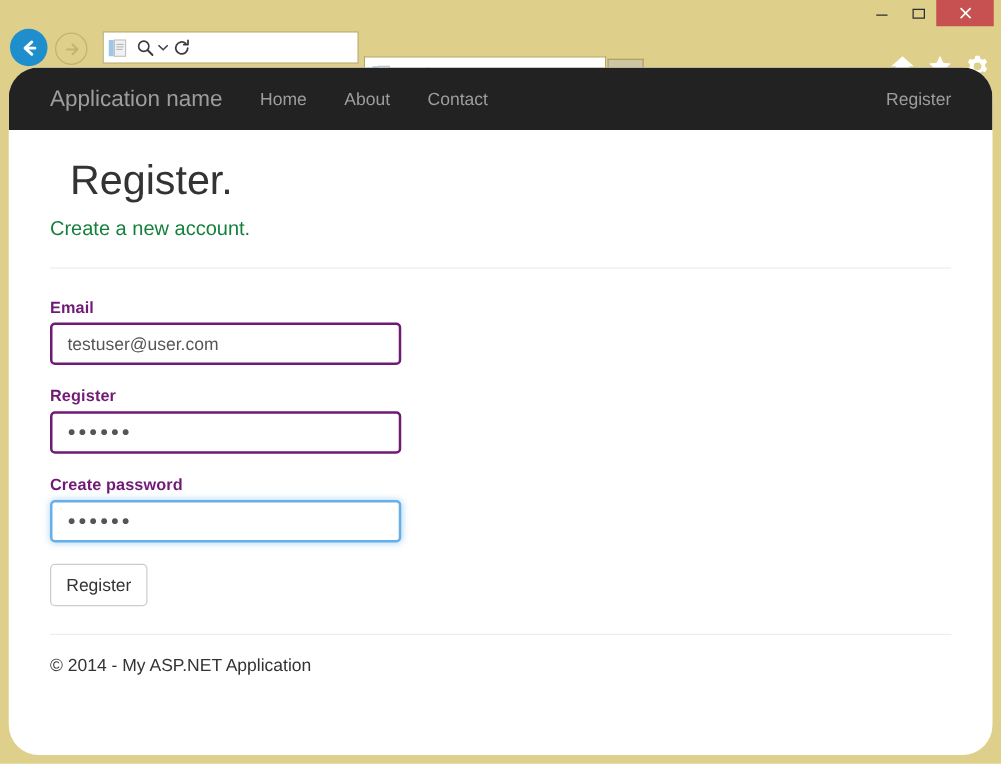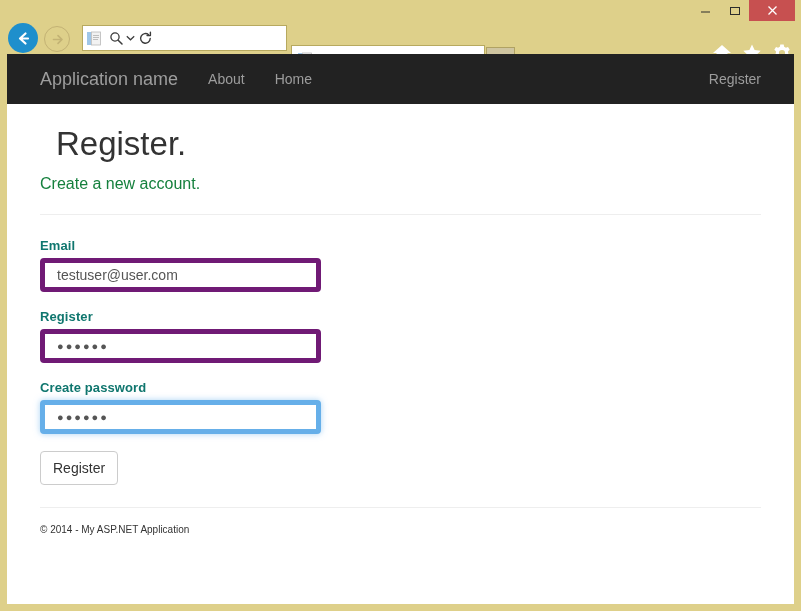--- a/index.html
+++ b/index.html
@@ -181,20 +181,21 @@
 
   
   #viewport {
     position: absolute;
     left: 7px;
     top: 54px;
     width: 787px;
     height: 550px;
     background: #ffffff;
     overflow: hidden;
+    border-radius: 24px;
   }
 
   
   #site-navbar {
     position: absolute;
     left: 0; top: 0;
     width: 787px;
     height: 50px;
     background: #222222;
     display: flex;
@@ -252,29 +253,29 @@
 
   
   #register-form {
     padding: 23px 0 0 33px;
   }
   .form-group { margin-bottom: 15px; }
   .form-label {
     display: block;
     font-size: 13px;
     font-weight: bold;
-    color: #0f766e;
+    color: #701a75;
     margin-bottom: 5px;
     letter-spacing: 0.1px;
   }
   .form-control {
     width: 281px;
     height: 34px;
     box-sizing: border-box;
-    border: 5px solid #701a75;
+    border: 2px solid #701a75;
     border-radius: 4px;
     padding: 6px 12px;
     font-size: 14px;
     font-family: "Liberation Sans", sans-serif;
     color: #555555;
     background: #ffffff;
     outline: none;
     line-height: 20px;
   }
   .form-control.focused {
@@ -304,21 +305,21 @@
   }
 
   
   #footer-rule {
     margin: 22px 33px 0 33px;
     border: none;
     border-top: 1px solid #eeeeee;
     height: 0;
   }
   #footer-text {
-    font-size: 10px;
+    font-size: 14px;
     color: #333333;
     padding: 16px 0 0 33px;
     margin: 0;
   }
 </style>
 </head>
 <body>
 
 <div id="browser-window">
 
@@ -410,22 +411,23 @@
         <circle cx="10" cy="10" r="3.1" fill="#ded08a"></circle>
       </svg>
     </div>
   </div>
 
   <div id="viewport">
 
     <div id="site-navbar">
       <div id="nav-left">
         <a id="navbar-brand">Application name</a>
+        <a class="nav-link">Home</a>
         <a class="nav-link">About</a>
-        <a class="nav-link">Home</a>
+        <a class="nav-link">Contact</a>
       </div>
       <div id="nav-right">
         <a class="nav-link">Register</a>
       </div>
     </div>
 
     <div id="content">
       <h1 id="page-title">Register.</h1>
       <p id="page-subtitle">Create a new account.</p>
       <hr id="title-rule">

